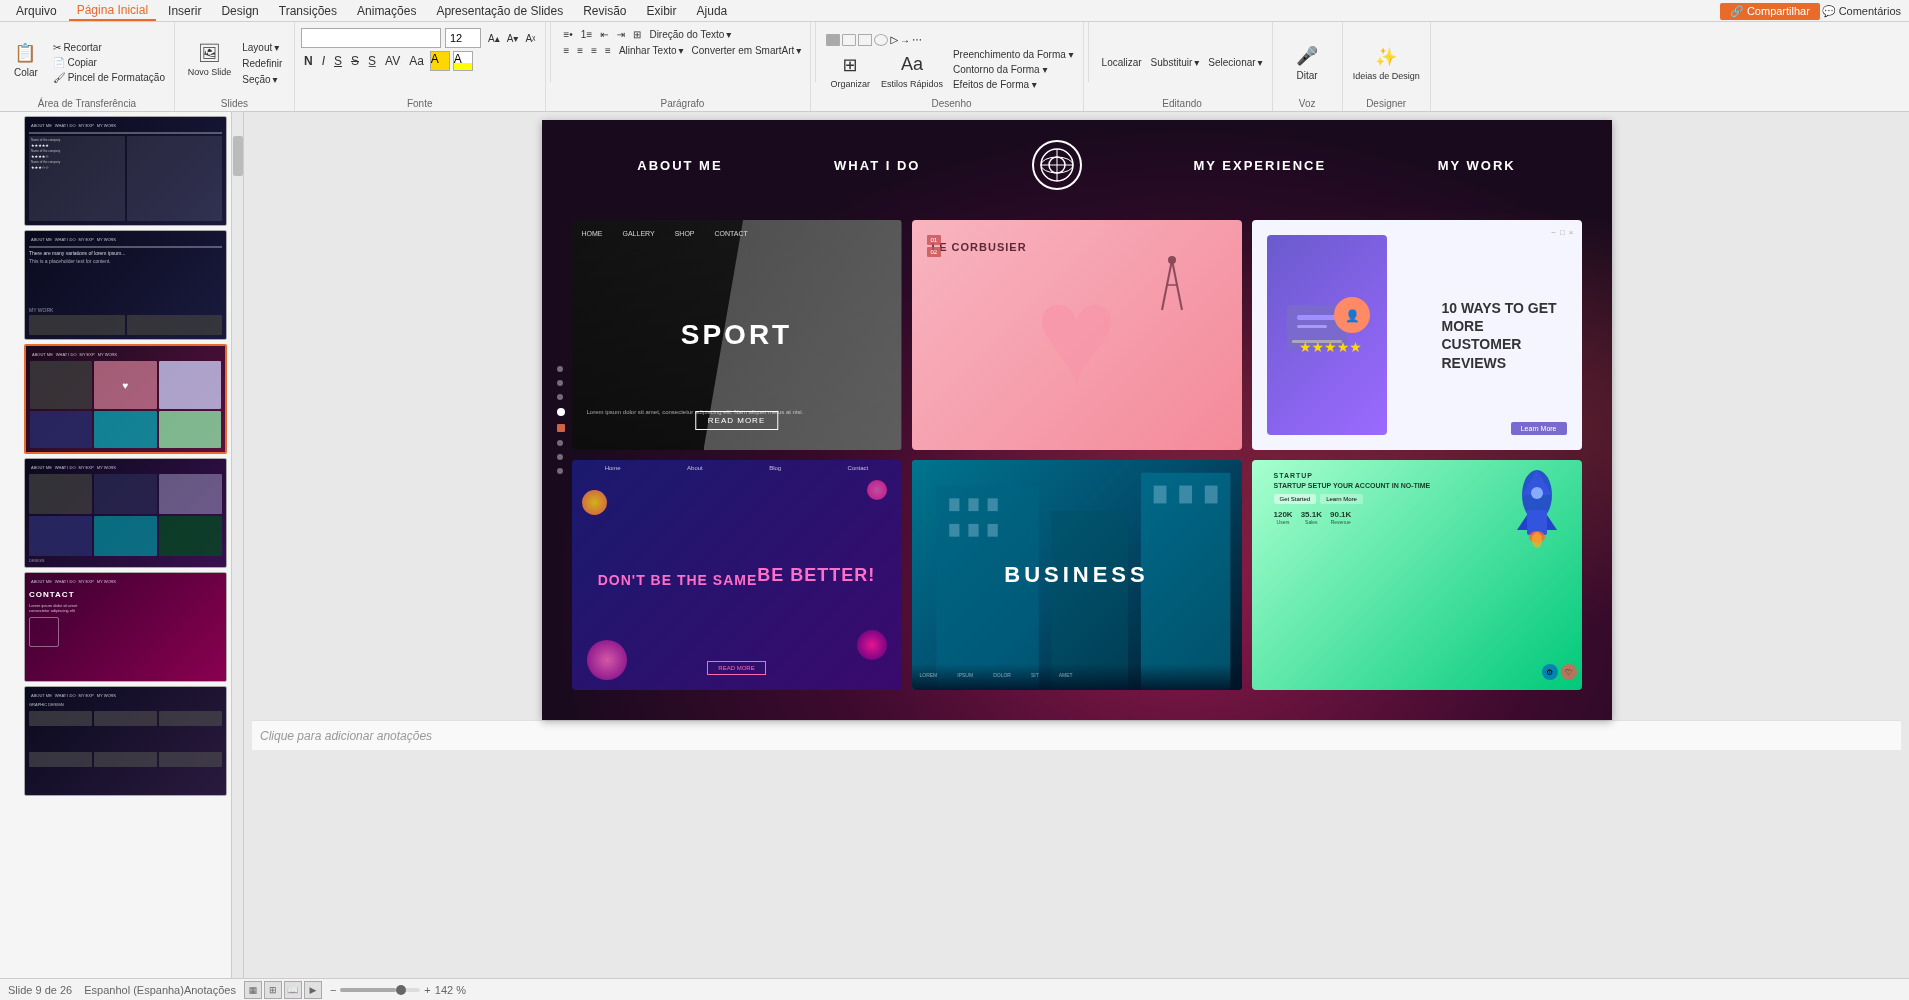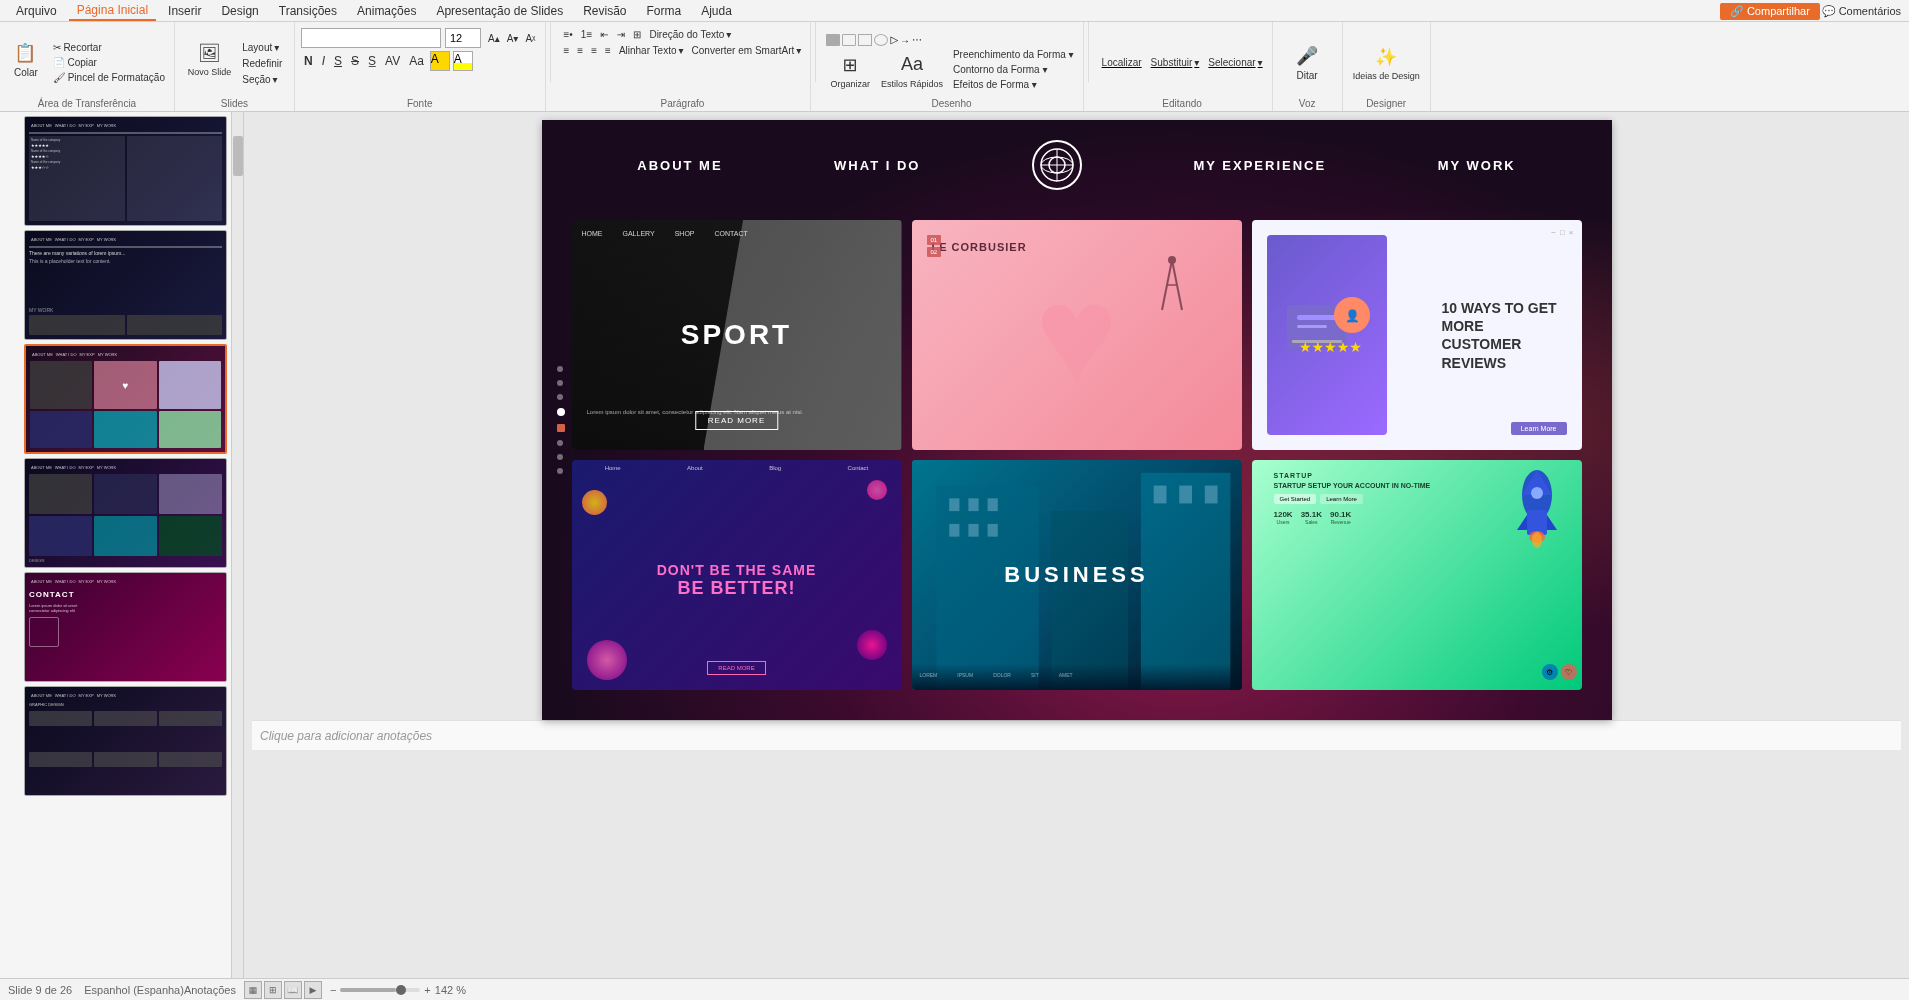--- a/index.html
+++ b/index.html
@@ -322,21 +322,21 @@
       font-size: 7px;
       padding: 3px 10px;
       border-radius: 2px;
       cursor: pointer;
     }
 
     
     .item-space {
       background: linear-gradient(135deg, #1a1a6e 0%, #3a0a6e 100%);
       display: flex;
-      flex-direction: column;
+      flex-direction: row;
       align-items: center;
       justify-content: center;
       position: relative;
     }
     .space-title1 {
       color: #ff6ec7;
       font-size: 14px;
       font-weight: 700;
       letter-spacing: 1px;
     }
@@ -499,21 +499,21 @@
 
 <div class="menu-bar" style="position:relative;">
   <div class="menu-item">Arquivo</div>
   <div class="menu-item active">Página Inicial</div>
   <div class="menu-item">Inserir</div>
   <div class="menu-item">Design</div>
   <div class="menu-item">Transições</div>
   <div class="menu-item">Animações</div>
   <div class="menu-item">Apresentação de Slides</div>
   <div class="menu-item">Revisão</div>
-  <div class="menu-item">Forma</div>
+  <div class="menu-item">Exibir</div>
   <div class="menu-item">Ajuda</div>
   <div class="top-right">
     <div class="share-btn">🔗 <span>Compartilhar</span></div>
     <div class="comment-btn">💬 <span>Comentários</span></div>
   </div>
 </div>
 
 <div class="ribbon">
 
   <div class="ribbon-group" style="min-width:100px; padding-bottom:14px;">
@@ -616,21 +616,21 @@
       <div style="display:flex; flex-direction:column; gap:2px; font-size:9px;">
         <div class="ribbon-small-btn">Preenchimento da Forma ▾</div>
         <div class="ribbon-small-btn">Contorno da Forma ▾</div>
         <div class="ribbon-small-btn">Efeitos de Forma ▾</div>
       </div>
     </div>
     <div class="ribbon-group-label">Desenho</div>
   </div>
   <div class="separator"></div>
 
-  <div class="ribbon-group" style="min-width:110px; padding-bottom:14px; align-items:center; padding-top:6px;text-decoration:underline;">
+  <div class="ribbon-group" style="min-width:110px; padding-bottom:14px; align-items:center; padding-top:6px;">
     <div style="display:flex; gap:3px;">
       <div class="ribbon-small-btn">
           <span>Localizar</span>
         </div>
       <div class="ribbon-small-btn"><span>Substituir</span> ▾</div>
       <div class="ribbon-small-btn"><span>Selecionar</span> ▾</div>
     </div>
     <div class="ribbon-group-label">Editando</div>
   </div>
 

